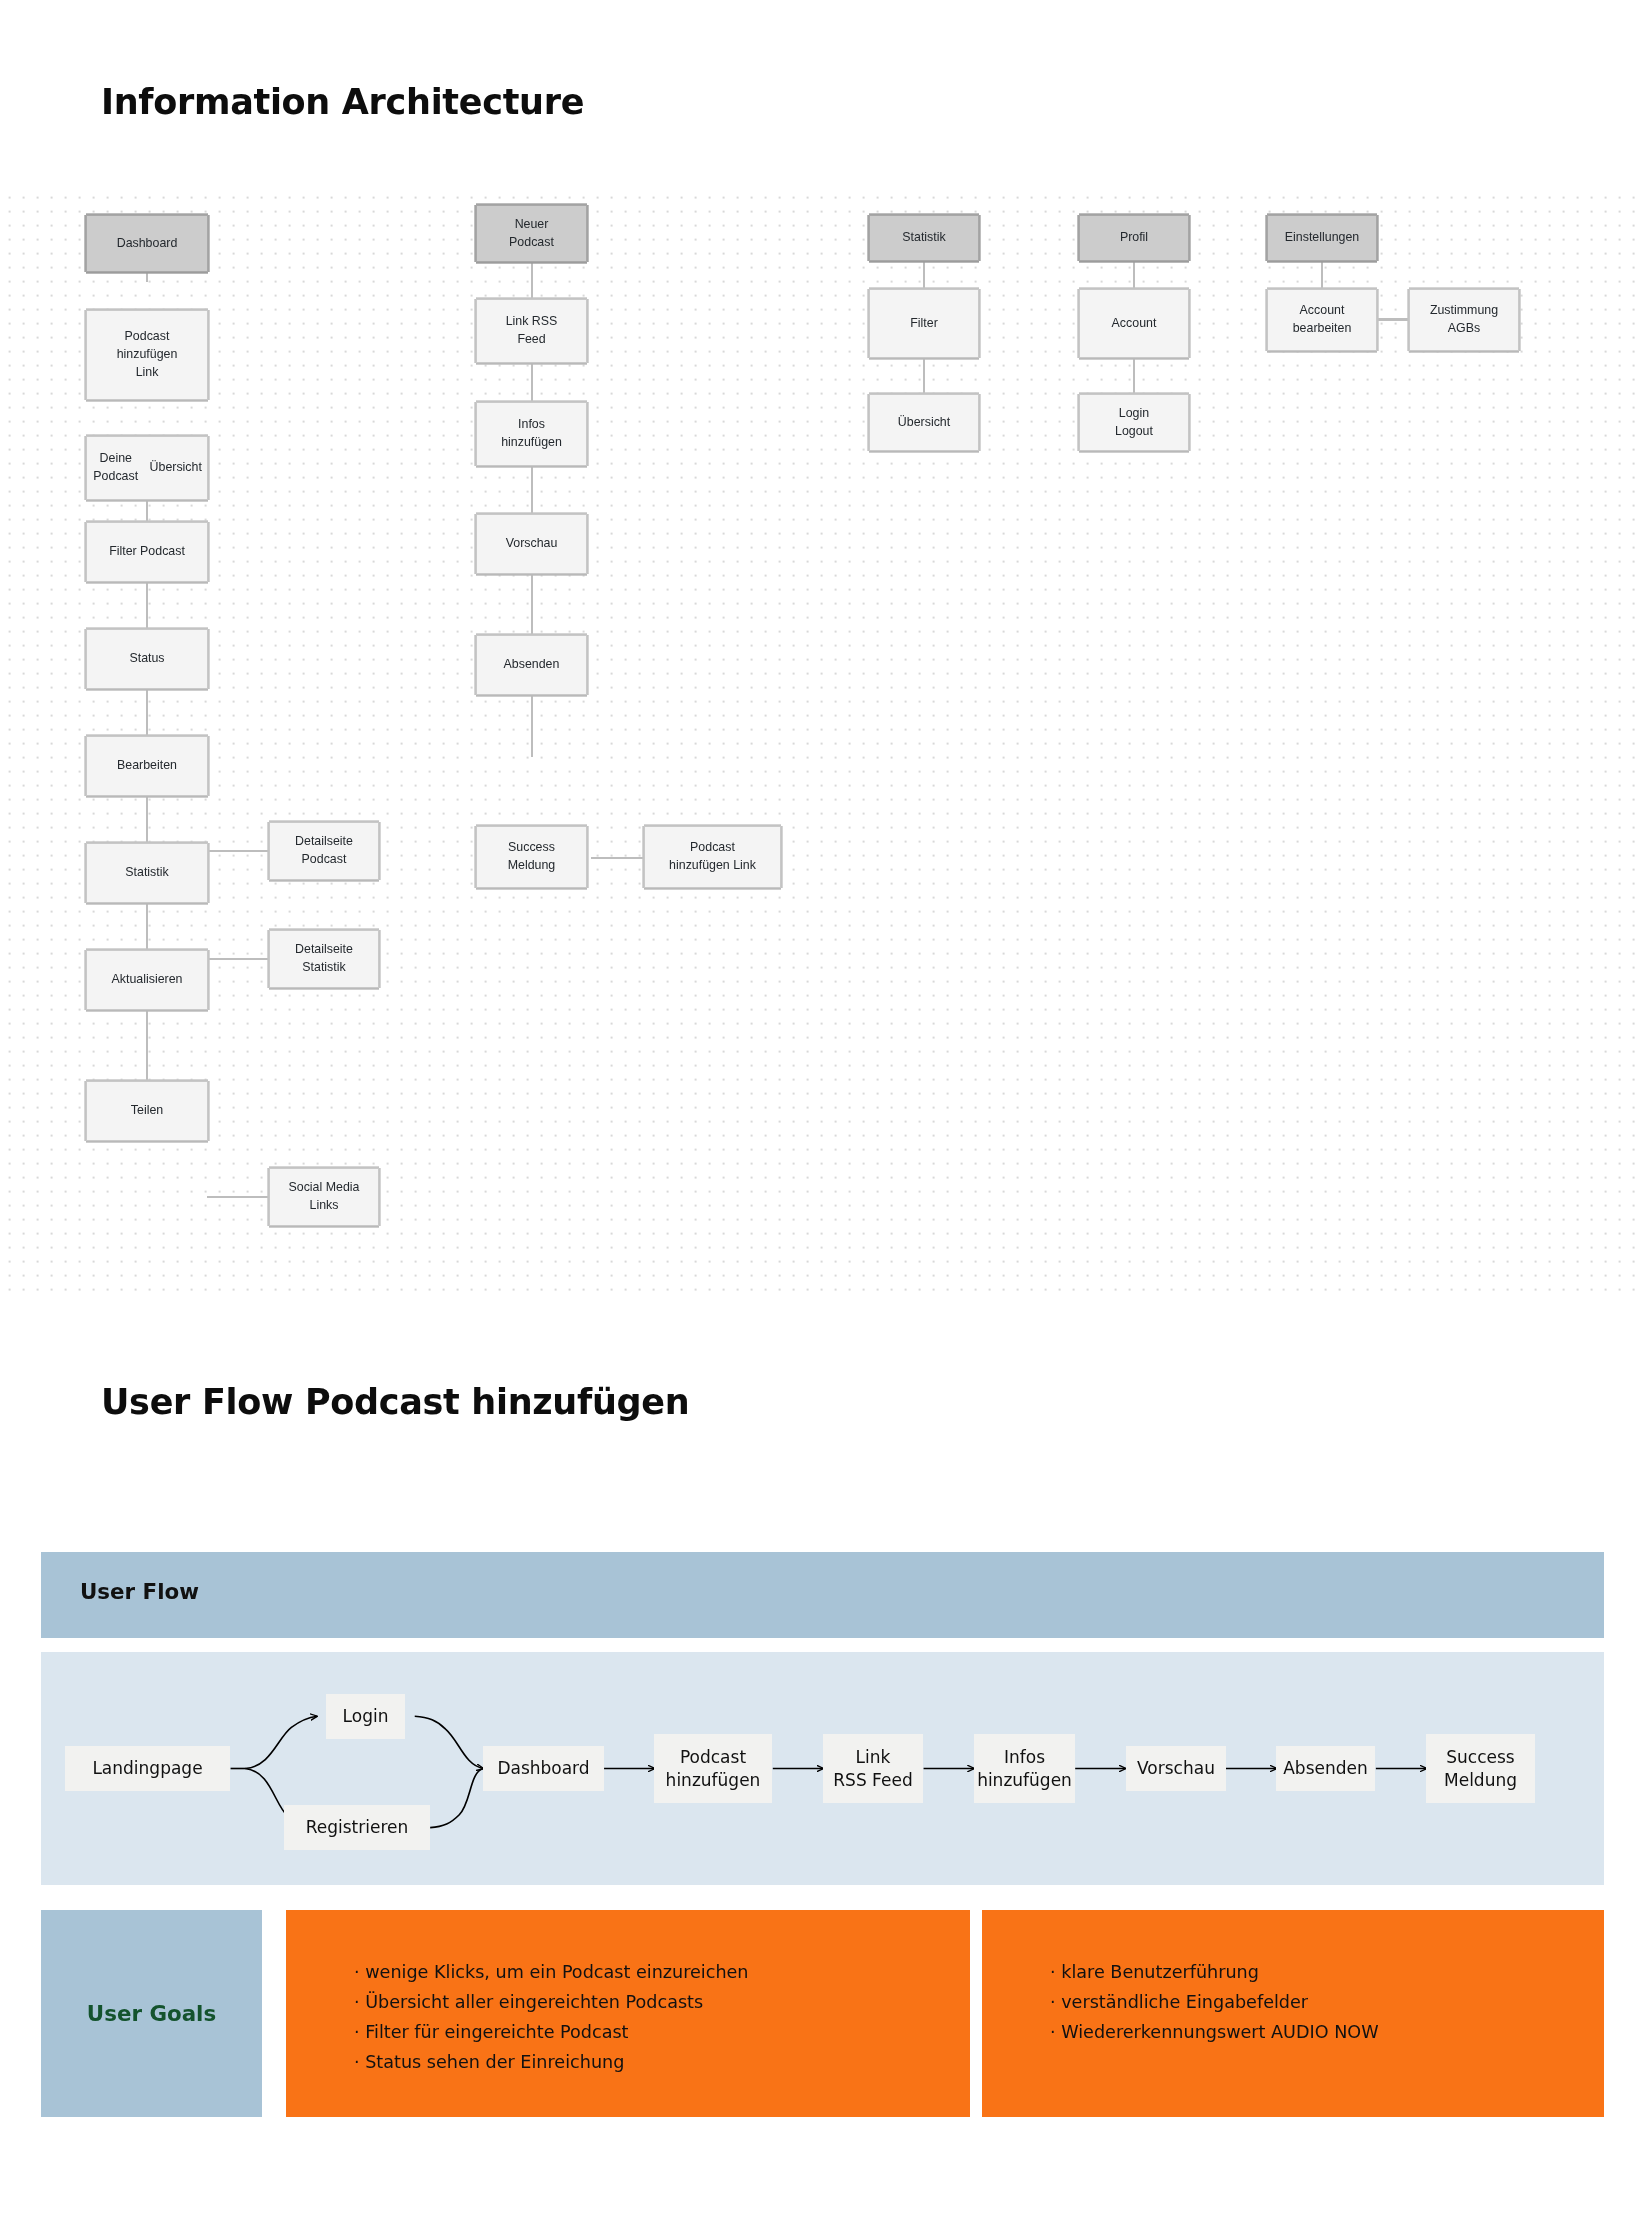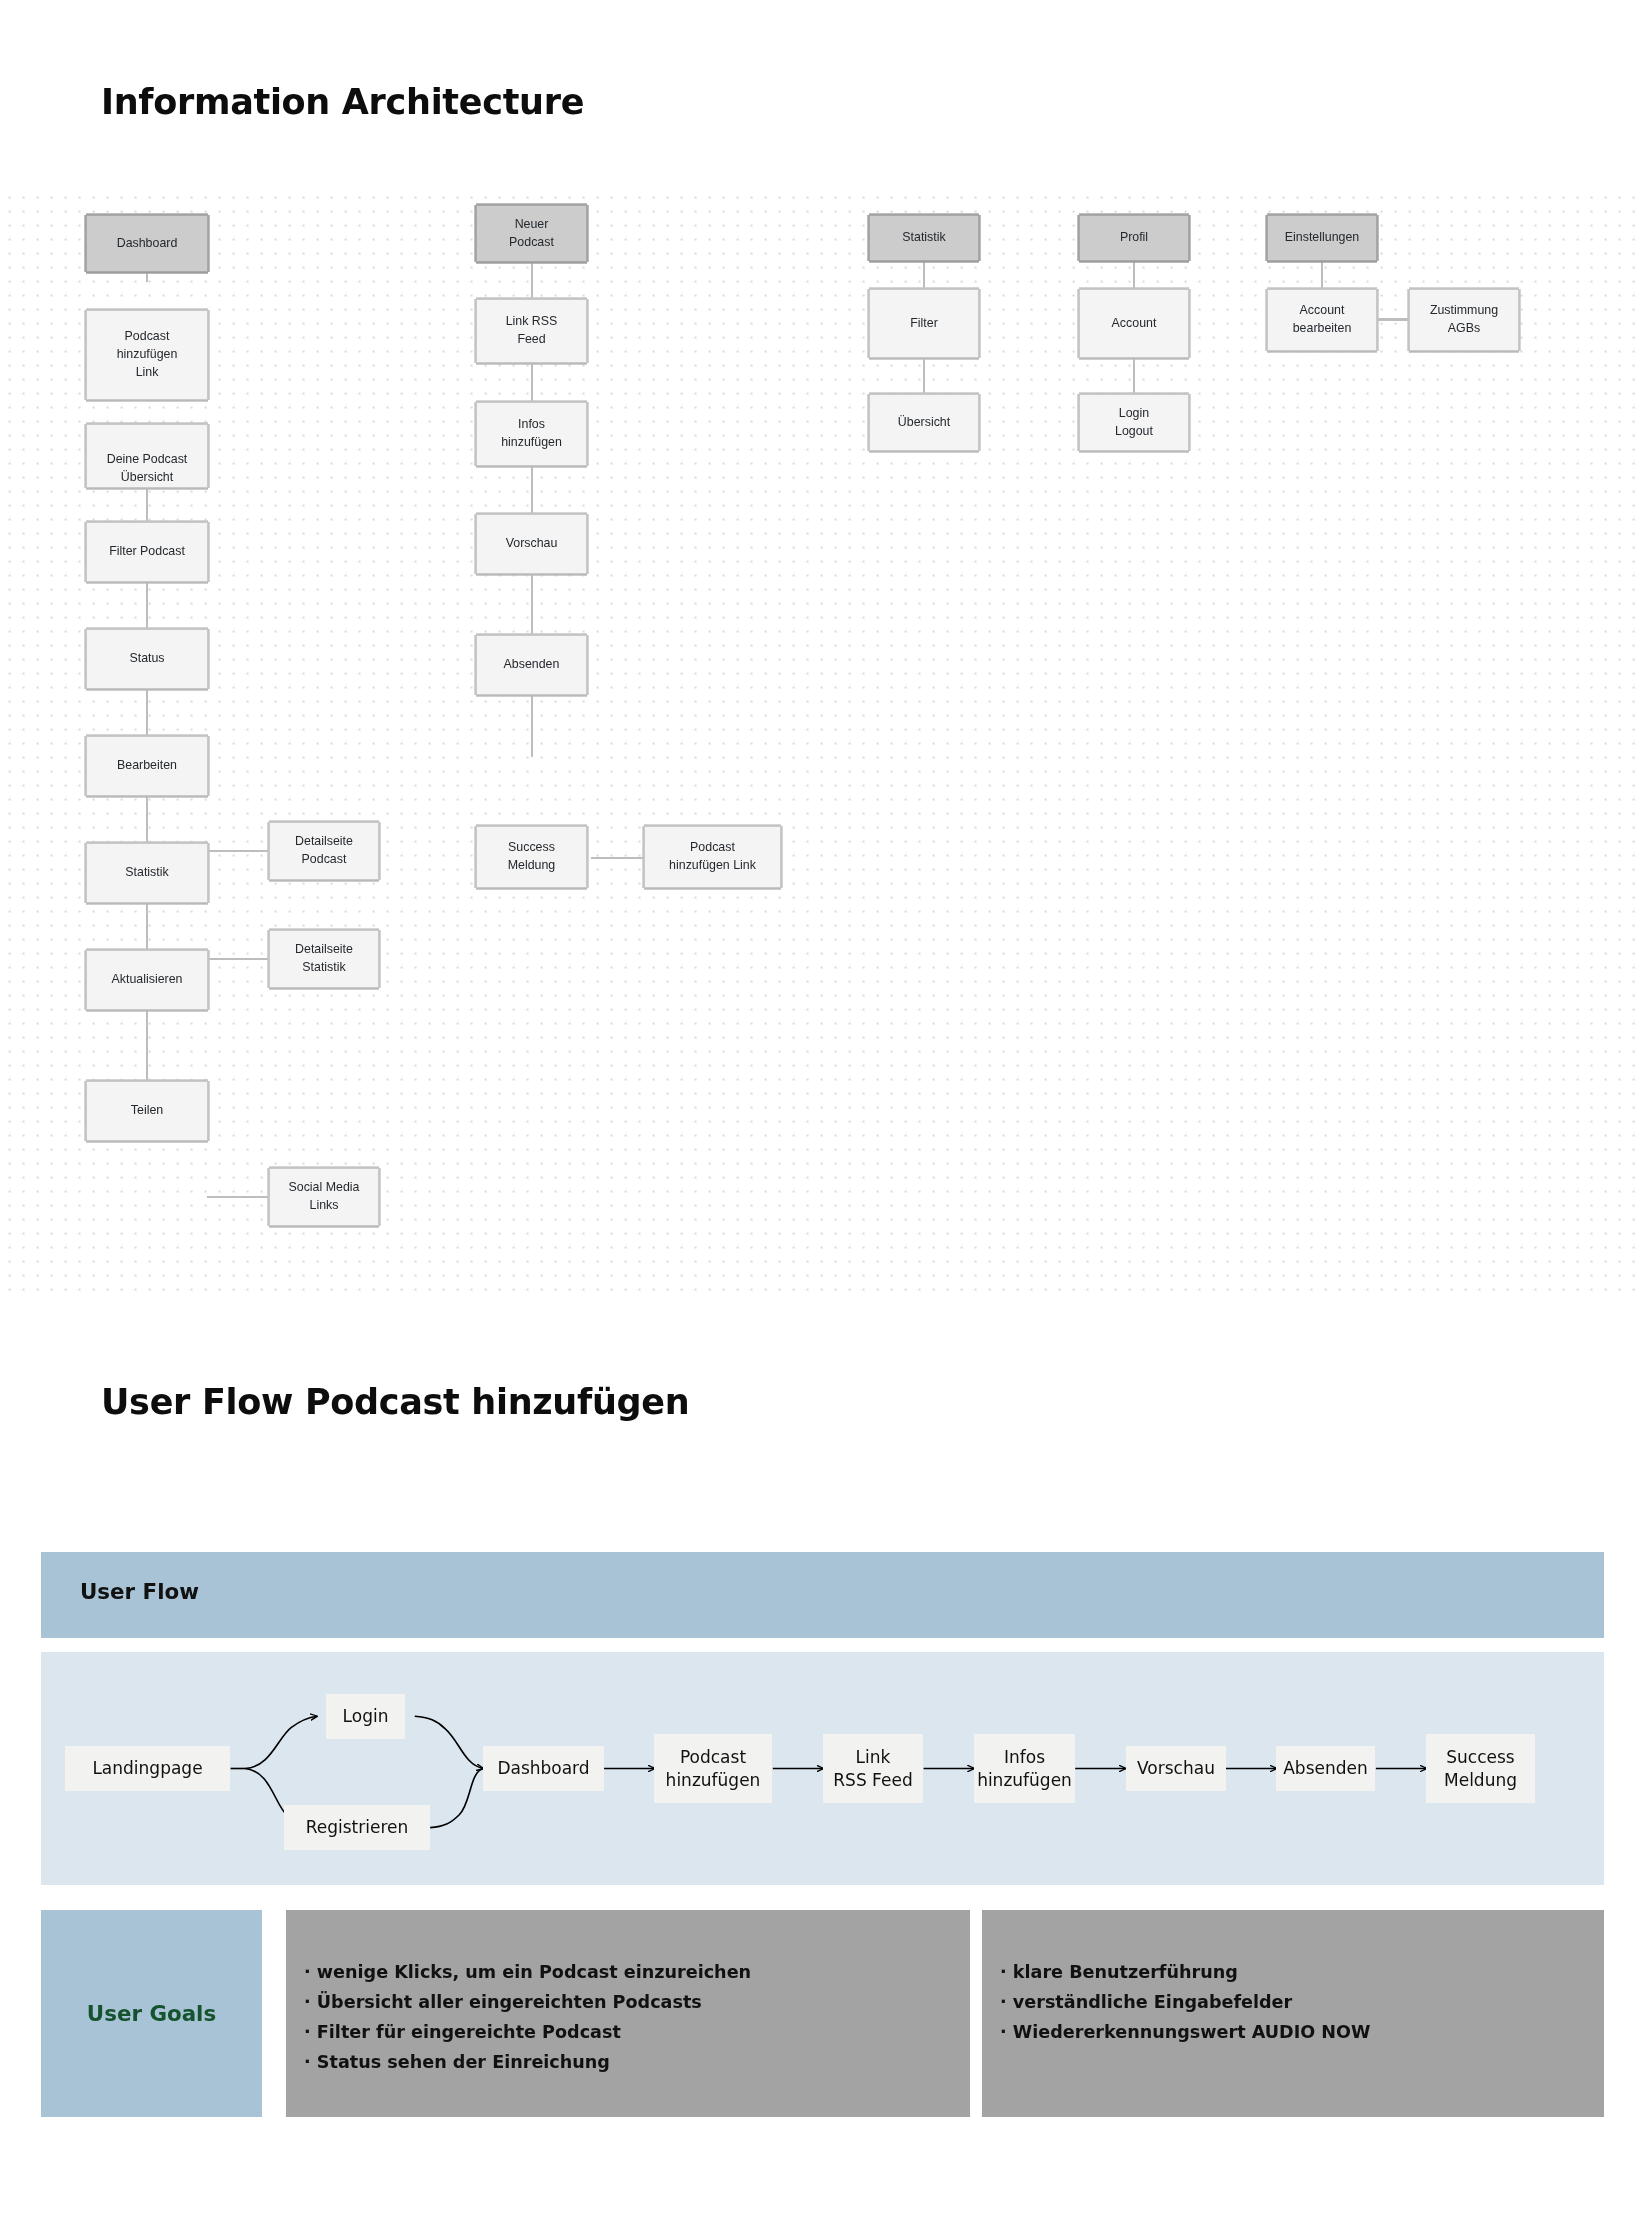--- a/index.html
+++ b/index.html
@@ -133,24 +133,23 @@
     justify-content: center;
     font-family: "DejaVu Sans", sans-serif;
     font-weight: bold;
     font-size: 21.4px;
     color: #14532d;
   }
   .goals-panel {
     position: absolute;
     top: 1910px;
     height: 207px;
-    background: #a3a3a3;
+    background: #f97316;
     box-sizing: border-box;
-    padding: 47px 0 0 18px;
-    font-weight: bold;
+    padding: 47px 0 0 68px;
   }
   #goals-panel-left  { left: 286px;  width: 684px; }
   #goals-panel-right { left: 982px; width: 622px; }
   .goals-panel ul {
     margin: 0;
     padding: 0;
     list-style: none;
   }
   .goals-panel li {
     font-family: "DejaVu Sans", sans-serif;
@@ -185,21 +184,21 @@
   <div class="ia-box root" style="left:86px; top:27.4px; width:122px; height:57px;">
     <span>Dashboard</span>
   </div>
 
   <div class="ia-box" style="left:86px; top:122px; width:122px; height:90px; flex-direction:column;">
     <span>Podcast</span>
     <span>hinzufügen</span>
     <span>Link</span>
   </div>
 
-  <div class="ia-box" style="left:86px; top:236px; width:122px; height:64px; flex-direction:column;justify-content:flex-end;">
+  <div class="ia-box" style="left:86px; top:248px; width:122px; height:64px; flex-direction:row;justify-content:flex-end;">
     <span>Deine Podcast</span>
     <span>Übersicht</span>
   </div>
 
   <div class="ia-box" style="left:86px; top:334px; width:122px; height:60px;">
     <span>Filter Podcast</span>
   </div>
 
   <div class="ia-box" style="left:86px; top:441px; width:122px; height:60px;">
     <span>Status</span>

